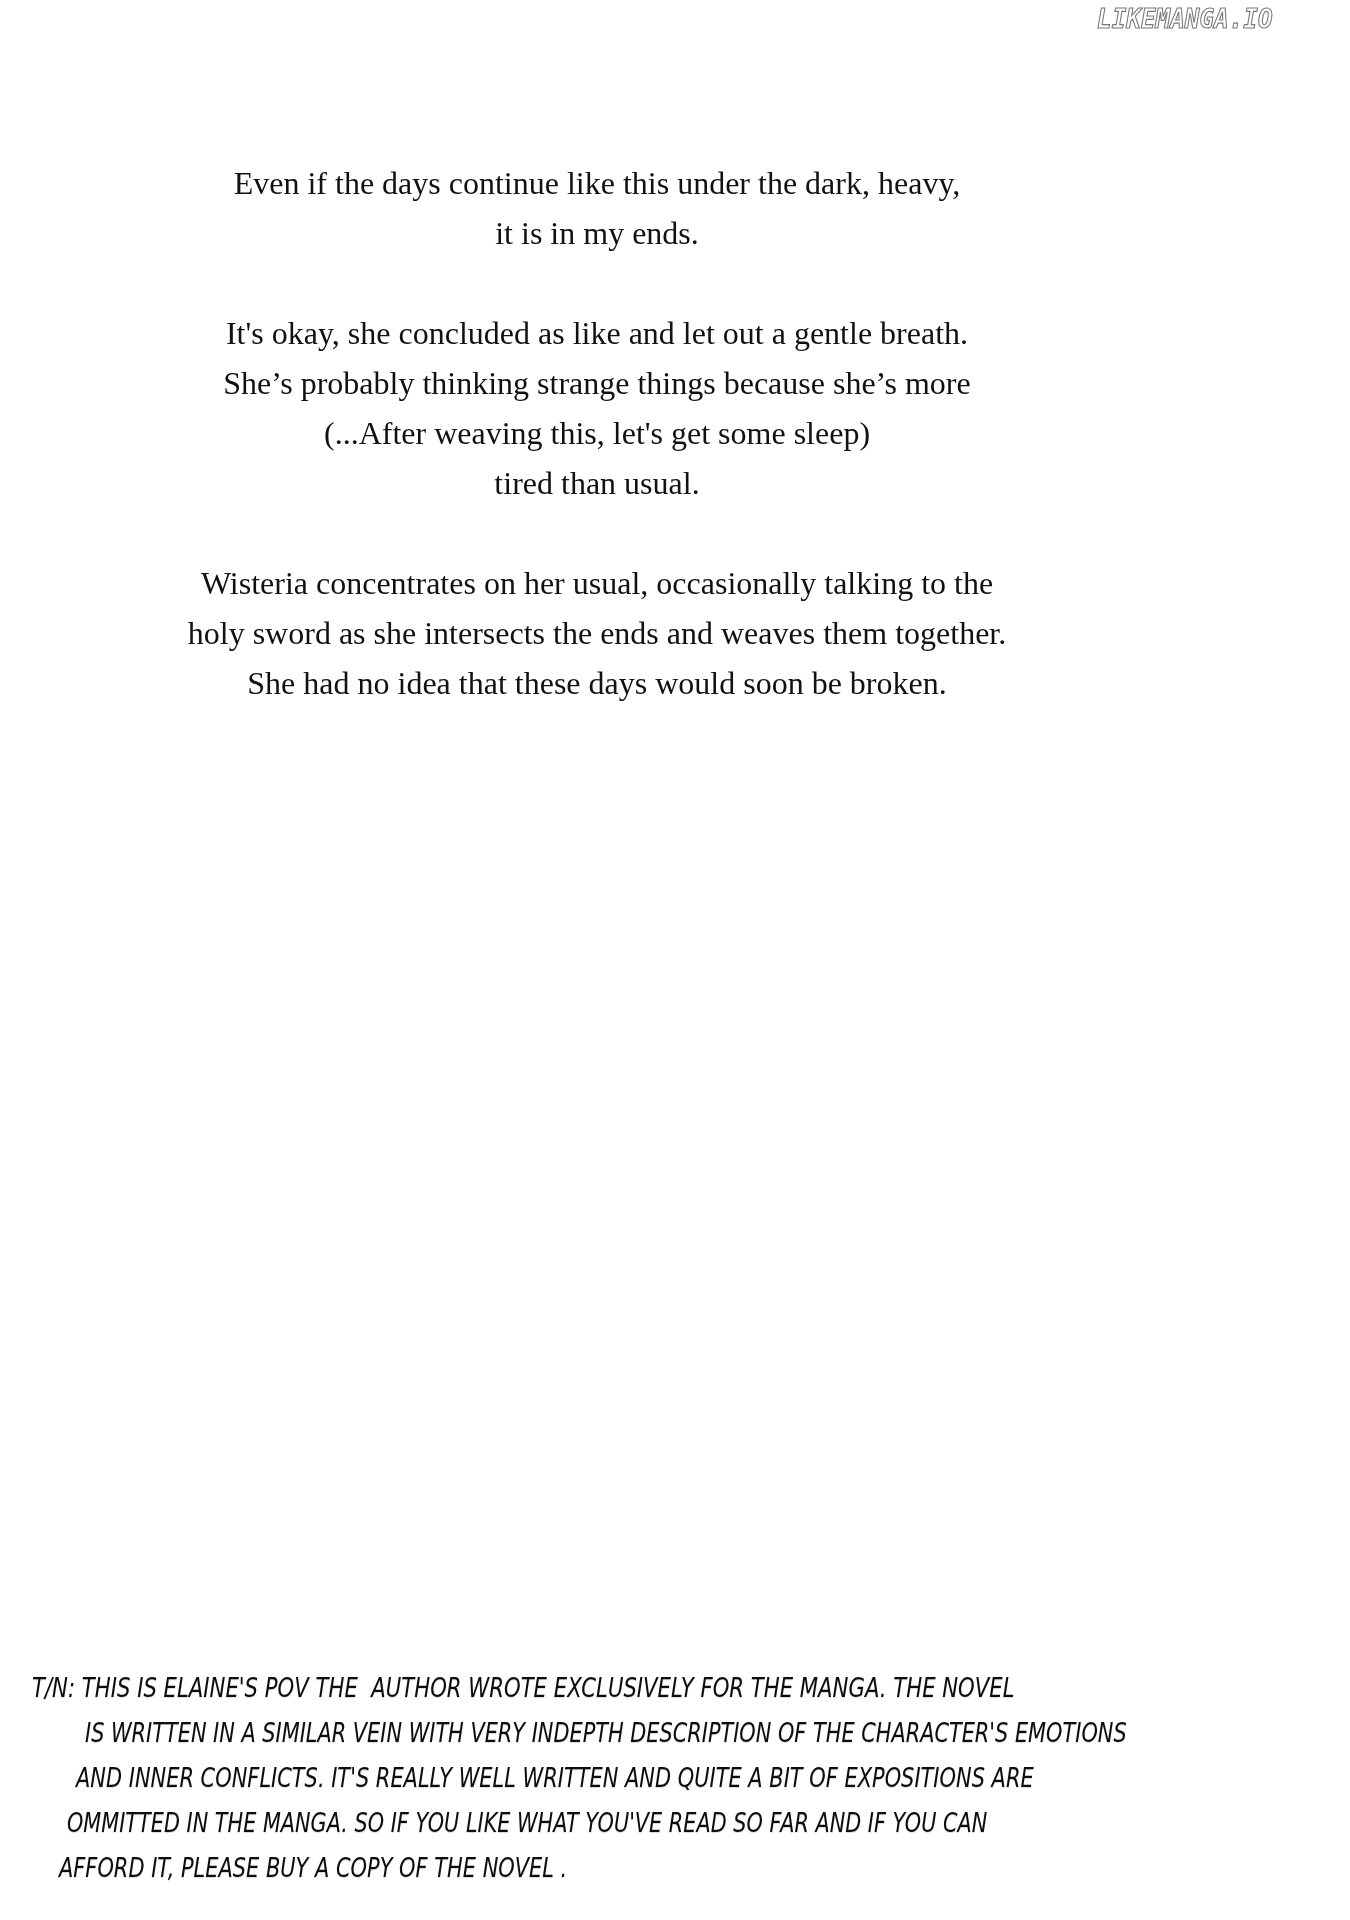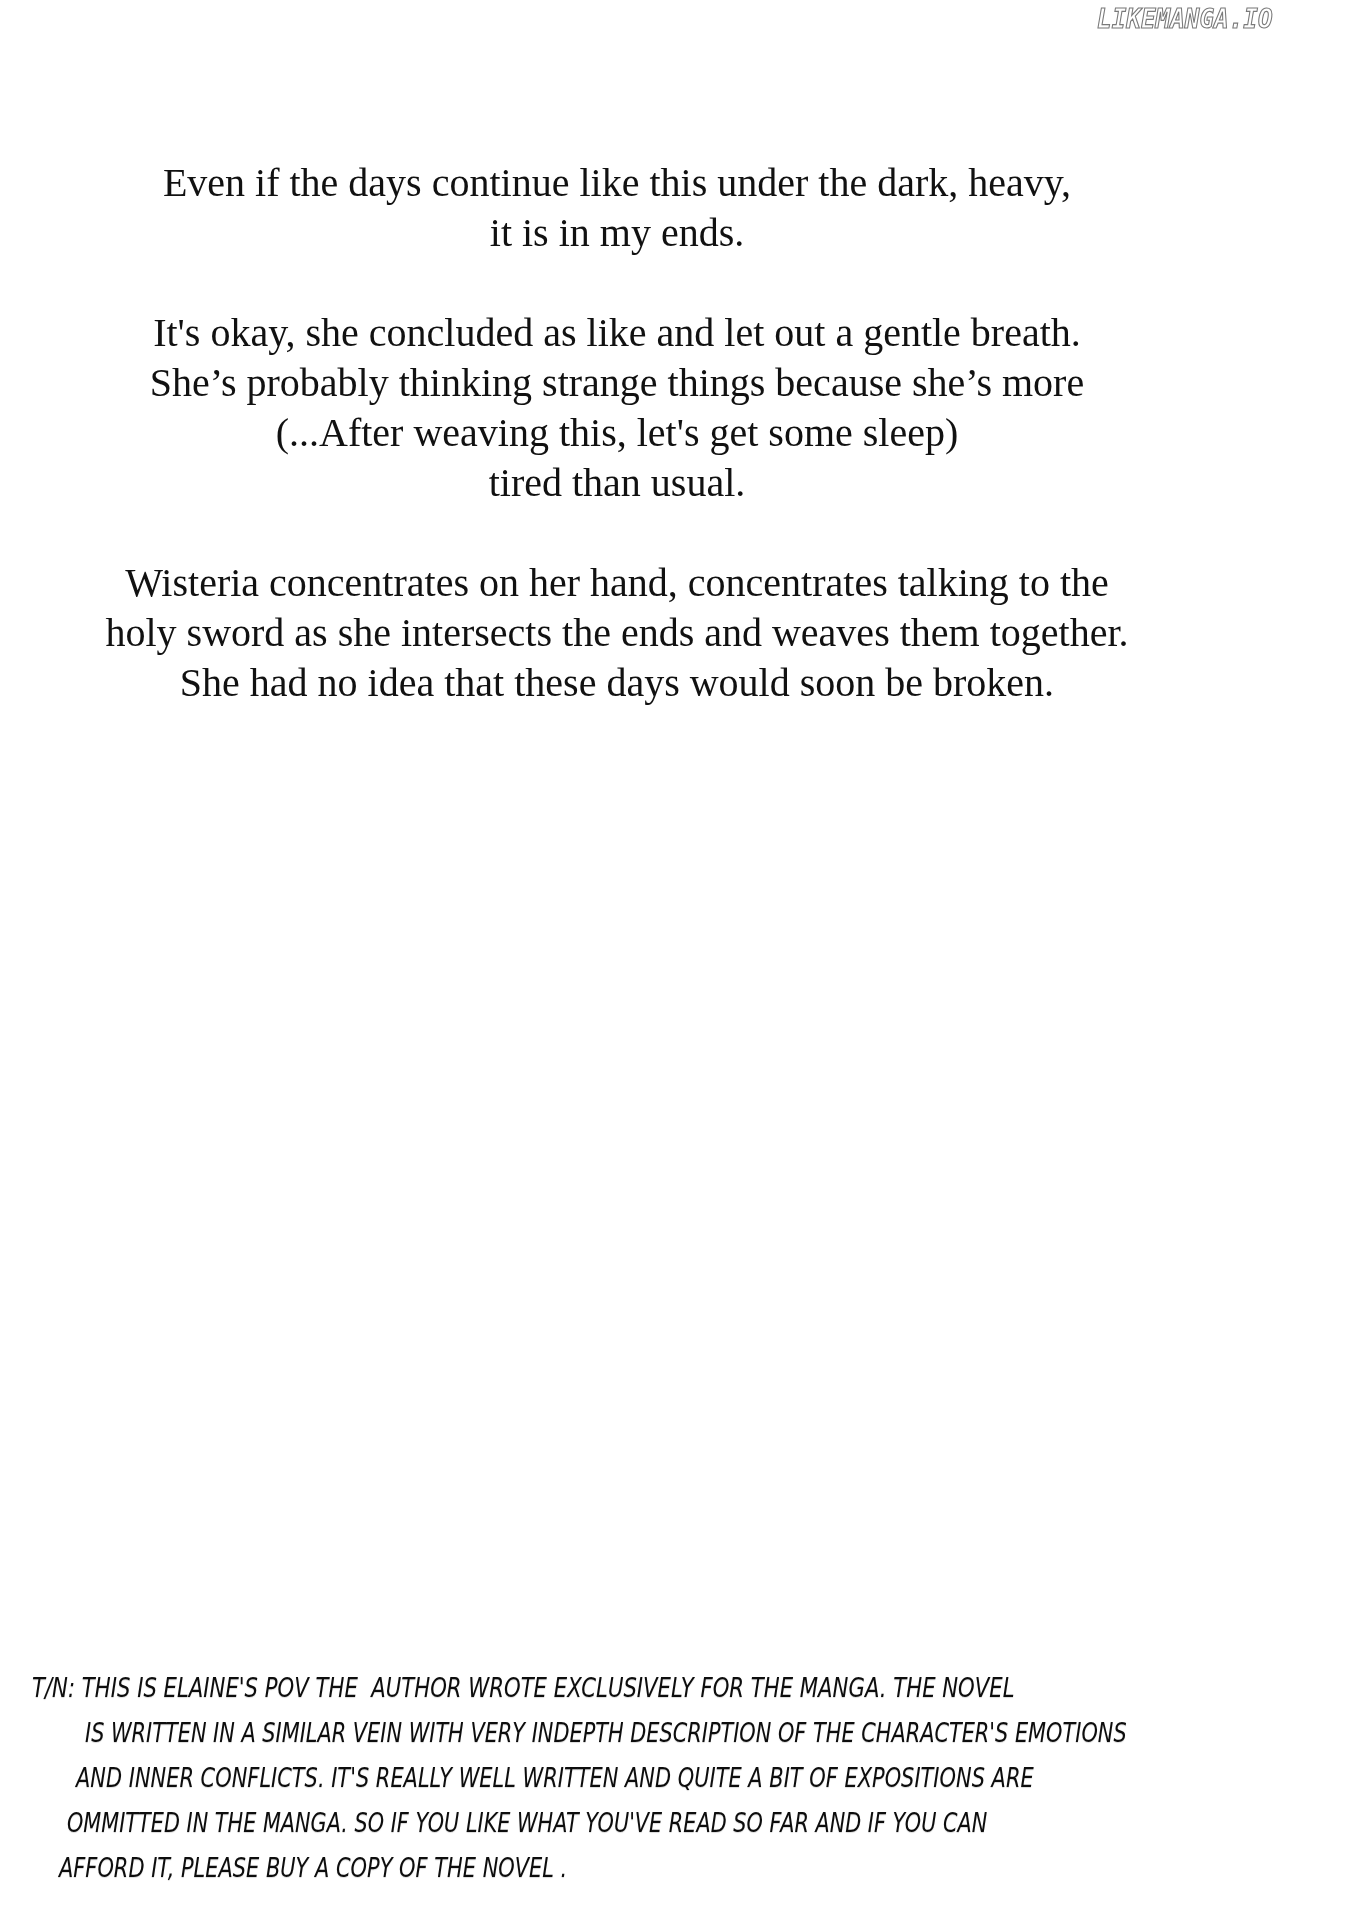--- a/index.html
+++ b/index.html
@@ -30,25 +30,24 @@
     white-space: nowrap;
     transform-origin: left top;
     transform: scaleX(0.9);
   }
   .story {
     position: absolute;
     left: 0;
     top: 158px;
     width: 1194px;
     font-family: "Liberation Serif", "DejaVu Serif", serif;
-    font-size: 40px;
+    font-size: 32px;
     line-height: 50px;
     color: #111111;
     text-align: center;
-    padding-left: 20px;
   }
   .story .line {
     display: block;
     white-space: nowrap;
     height: 50px;
   }
   .story .gap {
     display: block;
     height: 50px;
   }
@@ -92,21 +91,21 @@
   </div>
   <span class="gap"></span>
   <div class="para">
     <span class="line">It's okay, she concluded as like and let out a gentle breath.</span>
     <span class="line">She’s probably thinking strange things because she’s more</span>
     <span class="line">(...After weaving this, let's get some sleep)</span>
     <span class="line">tired than usual.</span>
   </div>
   <span class="gap"></span>
   <div class="para">
-    <span class="line">Wisteria concentrates on her hand, concentrates talking to the</span>
+    <span class="line">Wisteria concentrates on her usual, occasionally talking to the</span>
     <span class="line">holy sword as she intersects the ends and weaves them together.</span>
     <span class="line">She had no idea that these days would soon be broken.</span>
   </div>
 </div>
 
 <div class="tn">
   <span class="tn-line l1">T/N: THIS IS ELAINE'S POV THE  AUTHOR WROTE EXCLUSIVELY FOR THE MANGA. THE NOVEL</span>
   <span class="tn-line l2">IS WRITTEN IN A SIMILAR VEIN WITH VERY INDEPTH DESCRIPTION OF THE CHARACTER'S EMOTIONS</span>
   <span class="tn-line l3">AND INNER CONFLICTS. IT'S REALLY WELL WRITTEN AND QUITE A BIT OF EXPOSITIONS ARE</span>
   <span class="tn-line l4">OMMITTED IN THE MANGA. SO IF YOU LIKE WHAT YOU'VE READ SO FAR AND IF YOU CAN</span>

